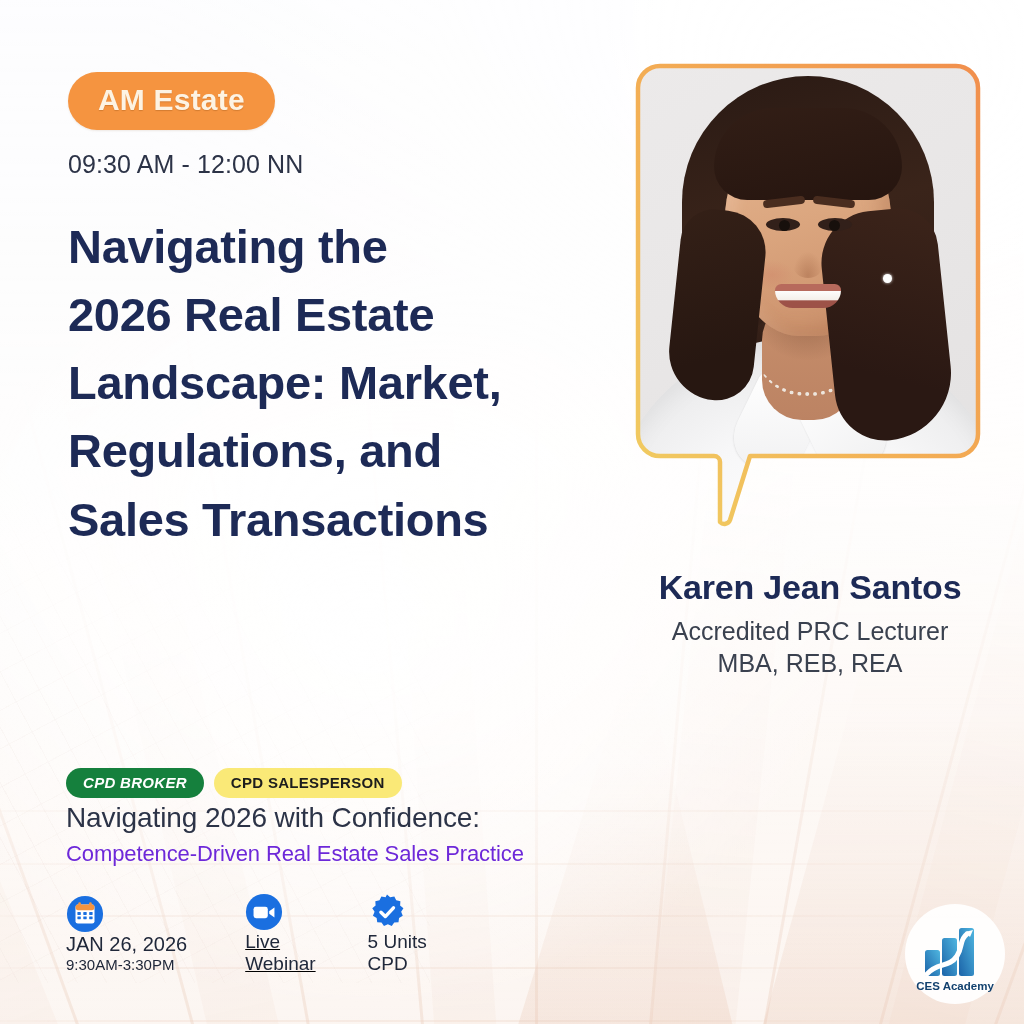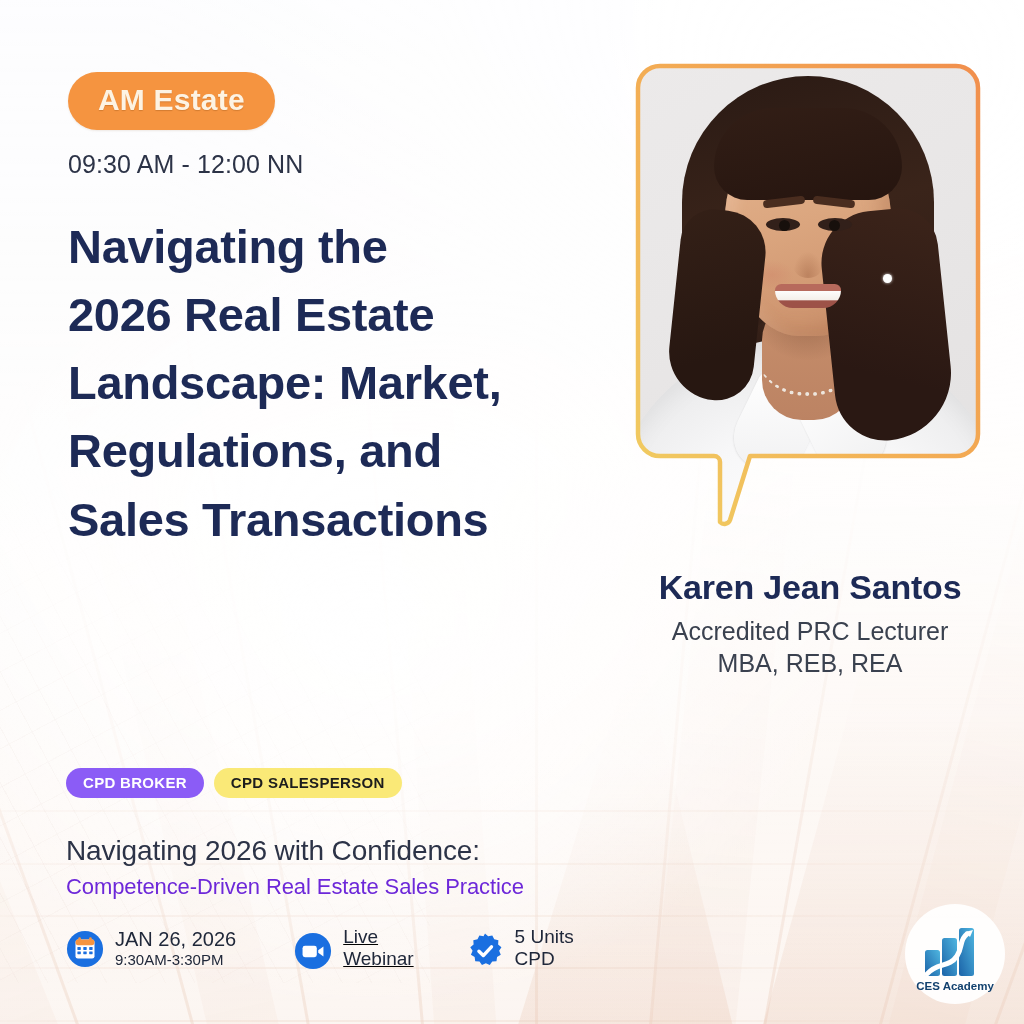--- a/index.html
+++ b/index.html
@@ -364,45 +364,45 @@
     gap: 10px;
   }
   .tag {
     font-size: 15px;
     font-weight: bold;
     letter-spacing: .3px;
     padding: 6px 17px 7px 17px;
     border-radius: 18px;
     white-space: nowrap;
   }
-  .tag-broker { background: #8b5cf6; color: #ffffff; }
+  .tag-broker { background: #15803d; color: #ffffff; font-style: italic; }
   .tag-sales  { background: #fae977; color: #1d1d1d; }
 
   .sub-title {
-    margin-top: 37px;
+    margin-top: 4px;
     font-size: 28px;
     color: #2c3347;
     letter-spacing: -.1px;
   }
   .sub-line {
     margin-top: 7px;
     font-size: 22px;
     color: #6d28d9;
     letter-spacing: -.1px;
   }
 
   .info-row {
     margin-top: 26px;
     display: flex;
     align-items: center;
   }
   .info-item {
     display: flex;
-    align-items: flex-end;
-    gap: 11px;
+    align-items: flex-start;
+    flex-direction: column;
   }
   .info-item.gap-a { margin-right: 58px; }
   .info-item.gap-b { margin-right: 52px; text-decoration: underline; }
   .info-icon {
     width: 38px;
     height: 38px;
     flex: 0 0 38px;
     display: block;
   }
   .info-text { line-height: 1.16; }

